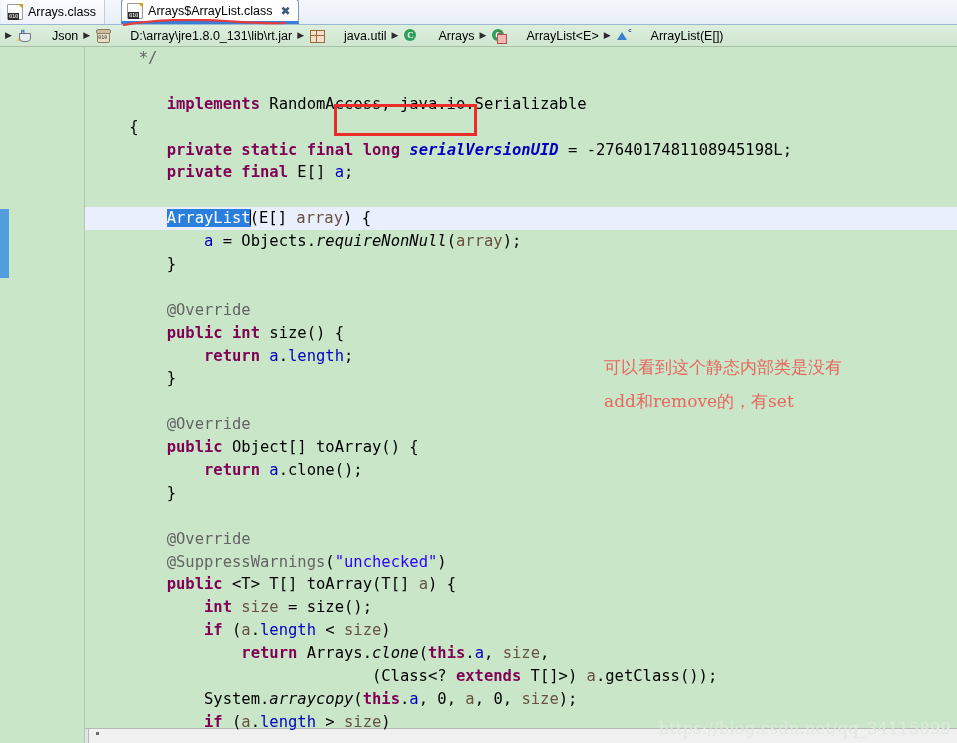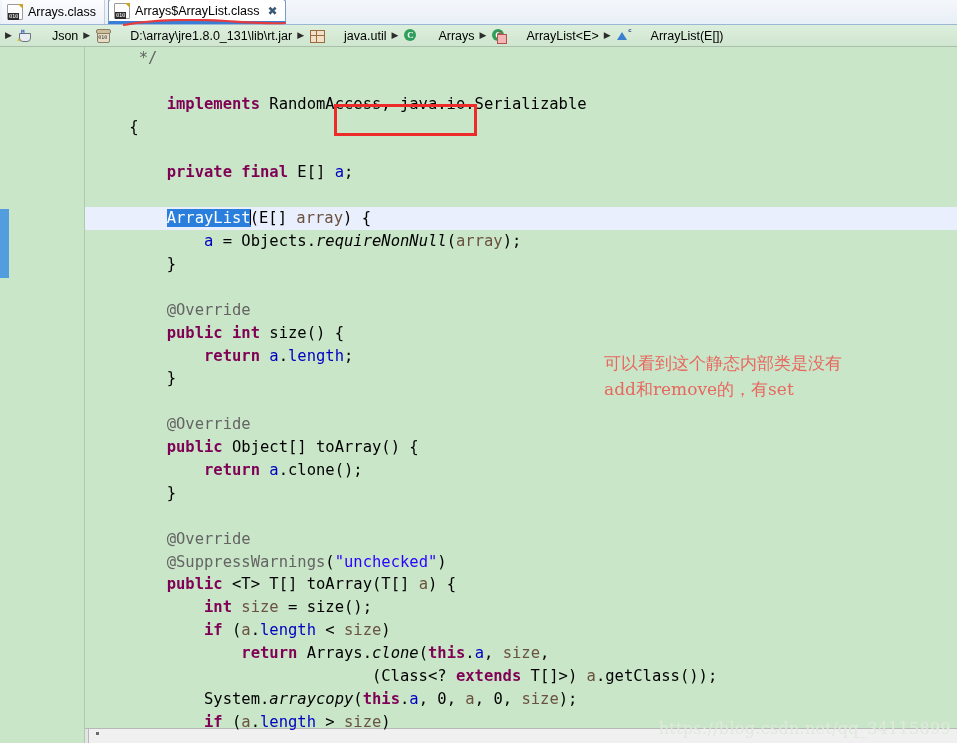--- a/index.html
+++ b/index.html
@@ -42,21 +42,21 @@
     background: linear-gradient(to bottom,#fbfcfe 0%,#eef2f8 100%);
     border-right: 1px solid #c3ced9;
   }
   .tab.active {
     background: #ffffff;
     border-left: 1px solid #7a9cc0;
     border-right: 1px solid #7a9cc0;
     border-top: 1px solid #7a9cc0;
     border-bottom: 3px solid #3a7fd5;
     border-radius: 3px 3px 0 0;
-    margin-left: 3px;
+    margin-left: 16px;
     height: 25px;
   }
   .cls-icon {
     position: relative;
     width: 14px; height: 14px;
     flex: none;
     background: #fdfdfd;
     border: 1px solid #9a9a9a;
     border-radius: 1px;
   }
@@ -284,21 +284,21 @@
     margin: 0 -1px;
   }
 
   
   .note {
     position: absolute;
     left: 604px; top: 303px;
     color: #e8675f;
     font-family: "DejaVu Serif", serif;
     font-size: 17px;
-    line-height: 26px;
+    line-height: 34px;
     z-index: 8;
     white-space: pre-line;
   }
 
   
   .watermark {
     position: absolute;
     right: 6px; bottom: 5px;
     color: #dfe9dd;
     font-family: "DejaVu Serif", serif;
@@ -413,21 +413,21 @@
   </div>
 
   <div class="editor">
     <div class="marker-bar"></div>
     <div class="gutter"></div>
     <div class="code-area" id="code-area">
         <div class="line"><span class="ln">3805</span><span class="code"><span class="ann">     */</span></span></div>
         <div class="line"><span class="ln">3806</span><span class="fold"></span></div>
         <div class="line"><span class="ln">3807</span><span class="code">        <span class="kw">implements</span> RandomAccess, java.io.Serializable</span></div>
         <div class="line"><span class="ln">3808</span><span class="code">    {</span></div>
-        <div class="line"><span class="ln">3809</span></div>
+        <div class="line"><span class="ln">3809</span><span class="code">        <span class="kw">private</span> <span class="kw">static</span> <span class="kw">final</span> <span class="kw">long</span> <span class="sfld">serialVersionUID</span> = <span class="num">-2764017481108945198L</span>;</span></div>
         <div class="line"><span class="ln">3810</span><span class="code">        <span class="kw">private</span> <span class="kw">final</span> E[] <span class="fld">a</span>;</span></div>
         <div class="line"><span class="ln">3811</span><span class="code"></span></div>
         <div class="line sel"><span class="ln">3812</span><span class="fold"></span><span class="code">        <span class="hl">ArrayList</span><span class="caret"></span>(E[] <span class="par">array</span>) {</span></div>
         <div class="line"><span class="ln">3813</span><span class="code">            <span class="fld">a</span> = Objects.<span class="mth">requireNonNull</span>(<span class="par">array</span>);</span></div>
         <div class="line"><span class="ln">3814</span><span class="code">        }</span></div>
         <div class="line"><span class="ln">3815</span><span class="code"></span></div>
         <div class="line"><span class="ln">3816</span><span class="fold"></span><span class="code">        <span class="ann">@Override</span></span></div>
         <div class="line"><span class="ln">3817</span><span class="ovr impl"></span><span class="code">        <span class="kw">public</span> <span class="kw">int</span> size() {</span></div>
         <div class="line"><span class="ln">3818</span><span class="code">            <span class="kw">return</span> <span class="fld">a</span>.<span class="fld">length</span>;</span></div>
         <div class="line"><span class="ln">3819</span><span class="code">        }</span></div>

